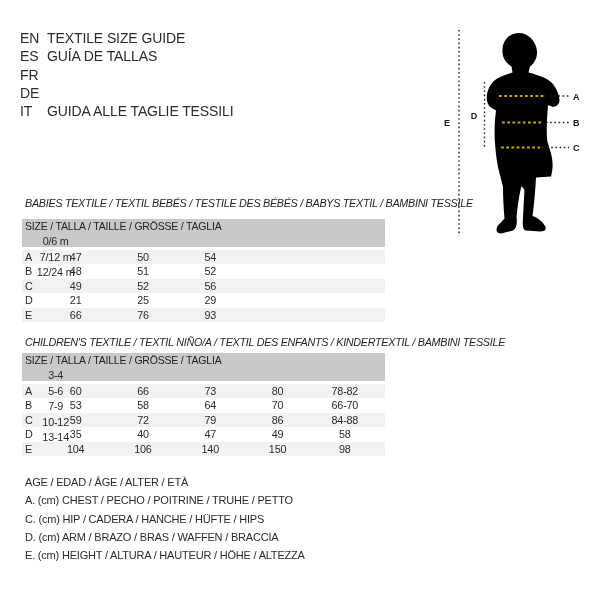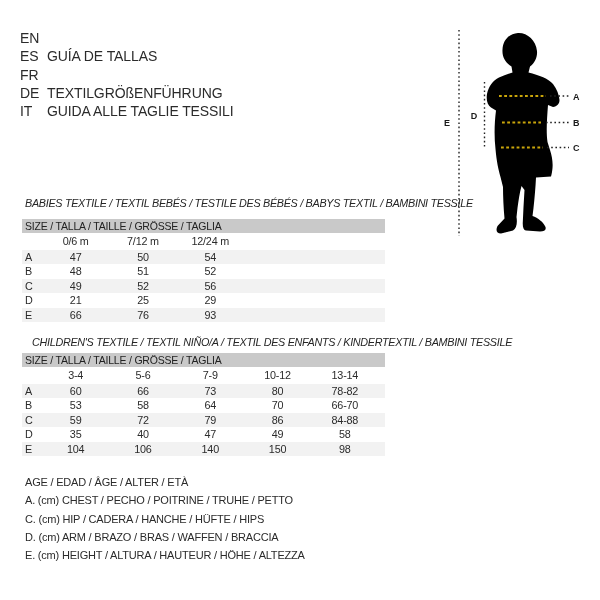--- a/index.html
+++ b/index.html
@@ -14,52 +14,52 @@
   
   .lang-block{position:absolute;left:20px;top:29px;font-size:14px;letter-spacing:-0.1px;}
   .lang-row{display:flex;line-height:18.3px;white-space:nowrap;}
   .lang-code{display:inline-block;width:27px;}
 
   
   .figure{position:absolute;left:435px;top:25px;width:165px;height:215px;}
 
   
   .section-title{position:absolute;left:25px;font-size:10.8px;letter-spacing:-0.3px;white-space:nowrap;color:#262626;font-style:italic;}
-  .size-bar{position:absolute;left:22px;width:363px;height:14px;background:#c9c9c9;
+  .size-bar{position:absolute;left:22px;width:363px;height:28px;background:#c9c9c9;
             font-size:10.5px;letter-spacing:-0.2px;line-height:14.5px;padding-left:3px;box-sizing:border-box;white-space:nowrap;color:#222;}
   .size-table{position:absolute;left:22px;width:363px;font-size:10.8px;letter-spacing:-0.2px;}
   .trow{display:flex;height:14.6px;line-height:14.6px;align-items:stretch;}
-  .thead{height:15.5px;line-height:15.5px;}
+  .thead{height:15.5px;line-height:15.5px;flex-direction:column;}
   .trow.alt{background:#f2f2f2;}
   .cell-label{width:20px;padding-left:3px;box-sizing:border-box;}
   .cell{width:67.3px;text-align:center;}
 
   
   .legend{position:absolute;left:25px;top:473px;font-size:11px;letter-spacing:-0.2px;}
   .legend-line{line-height:18.3px;white-space:nowrap;}
 </style>
 </head>
 <body>
 
 <div class="page">
 
   <div class="lang-block">
     <div class="lang-row">
       <span class="lang-code">EN</span>
+      <span class="lang-label">TEXTILE SIZE GUIDE</span>
     </div>
     <div class="lang-row">
       <span class="lang-code">ES</span>
       <span class="lang-label">GUÍA DE TALLAS</span>
     </div>
     <div class="lang-row">
       <span class="lang-code">FR</span>
     </div>
     <div class="lang-row">
       <span class="lang-code">DE</span>
-      <span class="lang-label">TEXTILGRÖßENFÜHRUNG</span>
     </div>
     <div class="lang-row">
       <span class="lang-code">IT</span>
       <span class="lang-label">GUIDA ALLE TAGLIE TESSILI</span>
     </div>
   </div>
 
   <svg class="figure" viewBox="435 25 165 215" width="165" height="215" xmlns="http://www.w3.org/2000/svg">
 
     <line x1="459" y1="30" x2="459" y2="236" stroke-width="1.4" stroke-dasharray="1.6 2.6" stroke="#222222"></line>
@@ -155,21 +155,21 @@
       <span class="cell">29</span>
     </div>
     <div class="trow alt">
       <span class="cell-label">E</span>
       <span class="cell">66</span>
       <span class="cell">76</span>
       <span class="cell">93</span>
     </div>
   </div>
 
-  <div class="section-title" style="top:336px;margin-left:7px;">CHILDREN'S TEXTILE / TEXTIL NIÑO/A / TEXTIL DES ENFANTS / KINDERTEXTIL / BAMBINI TESSILE</div>
+  <div class="section-title" style="top:336px;">CHILDREN'S TEXTILE / TEXTIL NIÑO/A / TEXTIL DES ENFANTS / KINDERTEXTIL / BAMBINI TESSILE</div>
 
   <div class="size-bar" style="top:353px;">SIZE / TALLA / TAILLE / GRÖSSE / TAGLIA</div>
 
   <div class="size-table" style="top:368px;">
     <div class="trow thead">
       <span class="cell-label"></span>
       <span class="cell">3-4</span>
       <span class="cell">5-6</span>
       <span class="cell">7-9</span>
       <span class="cell">10-12</span>

